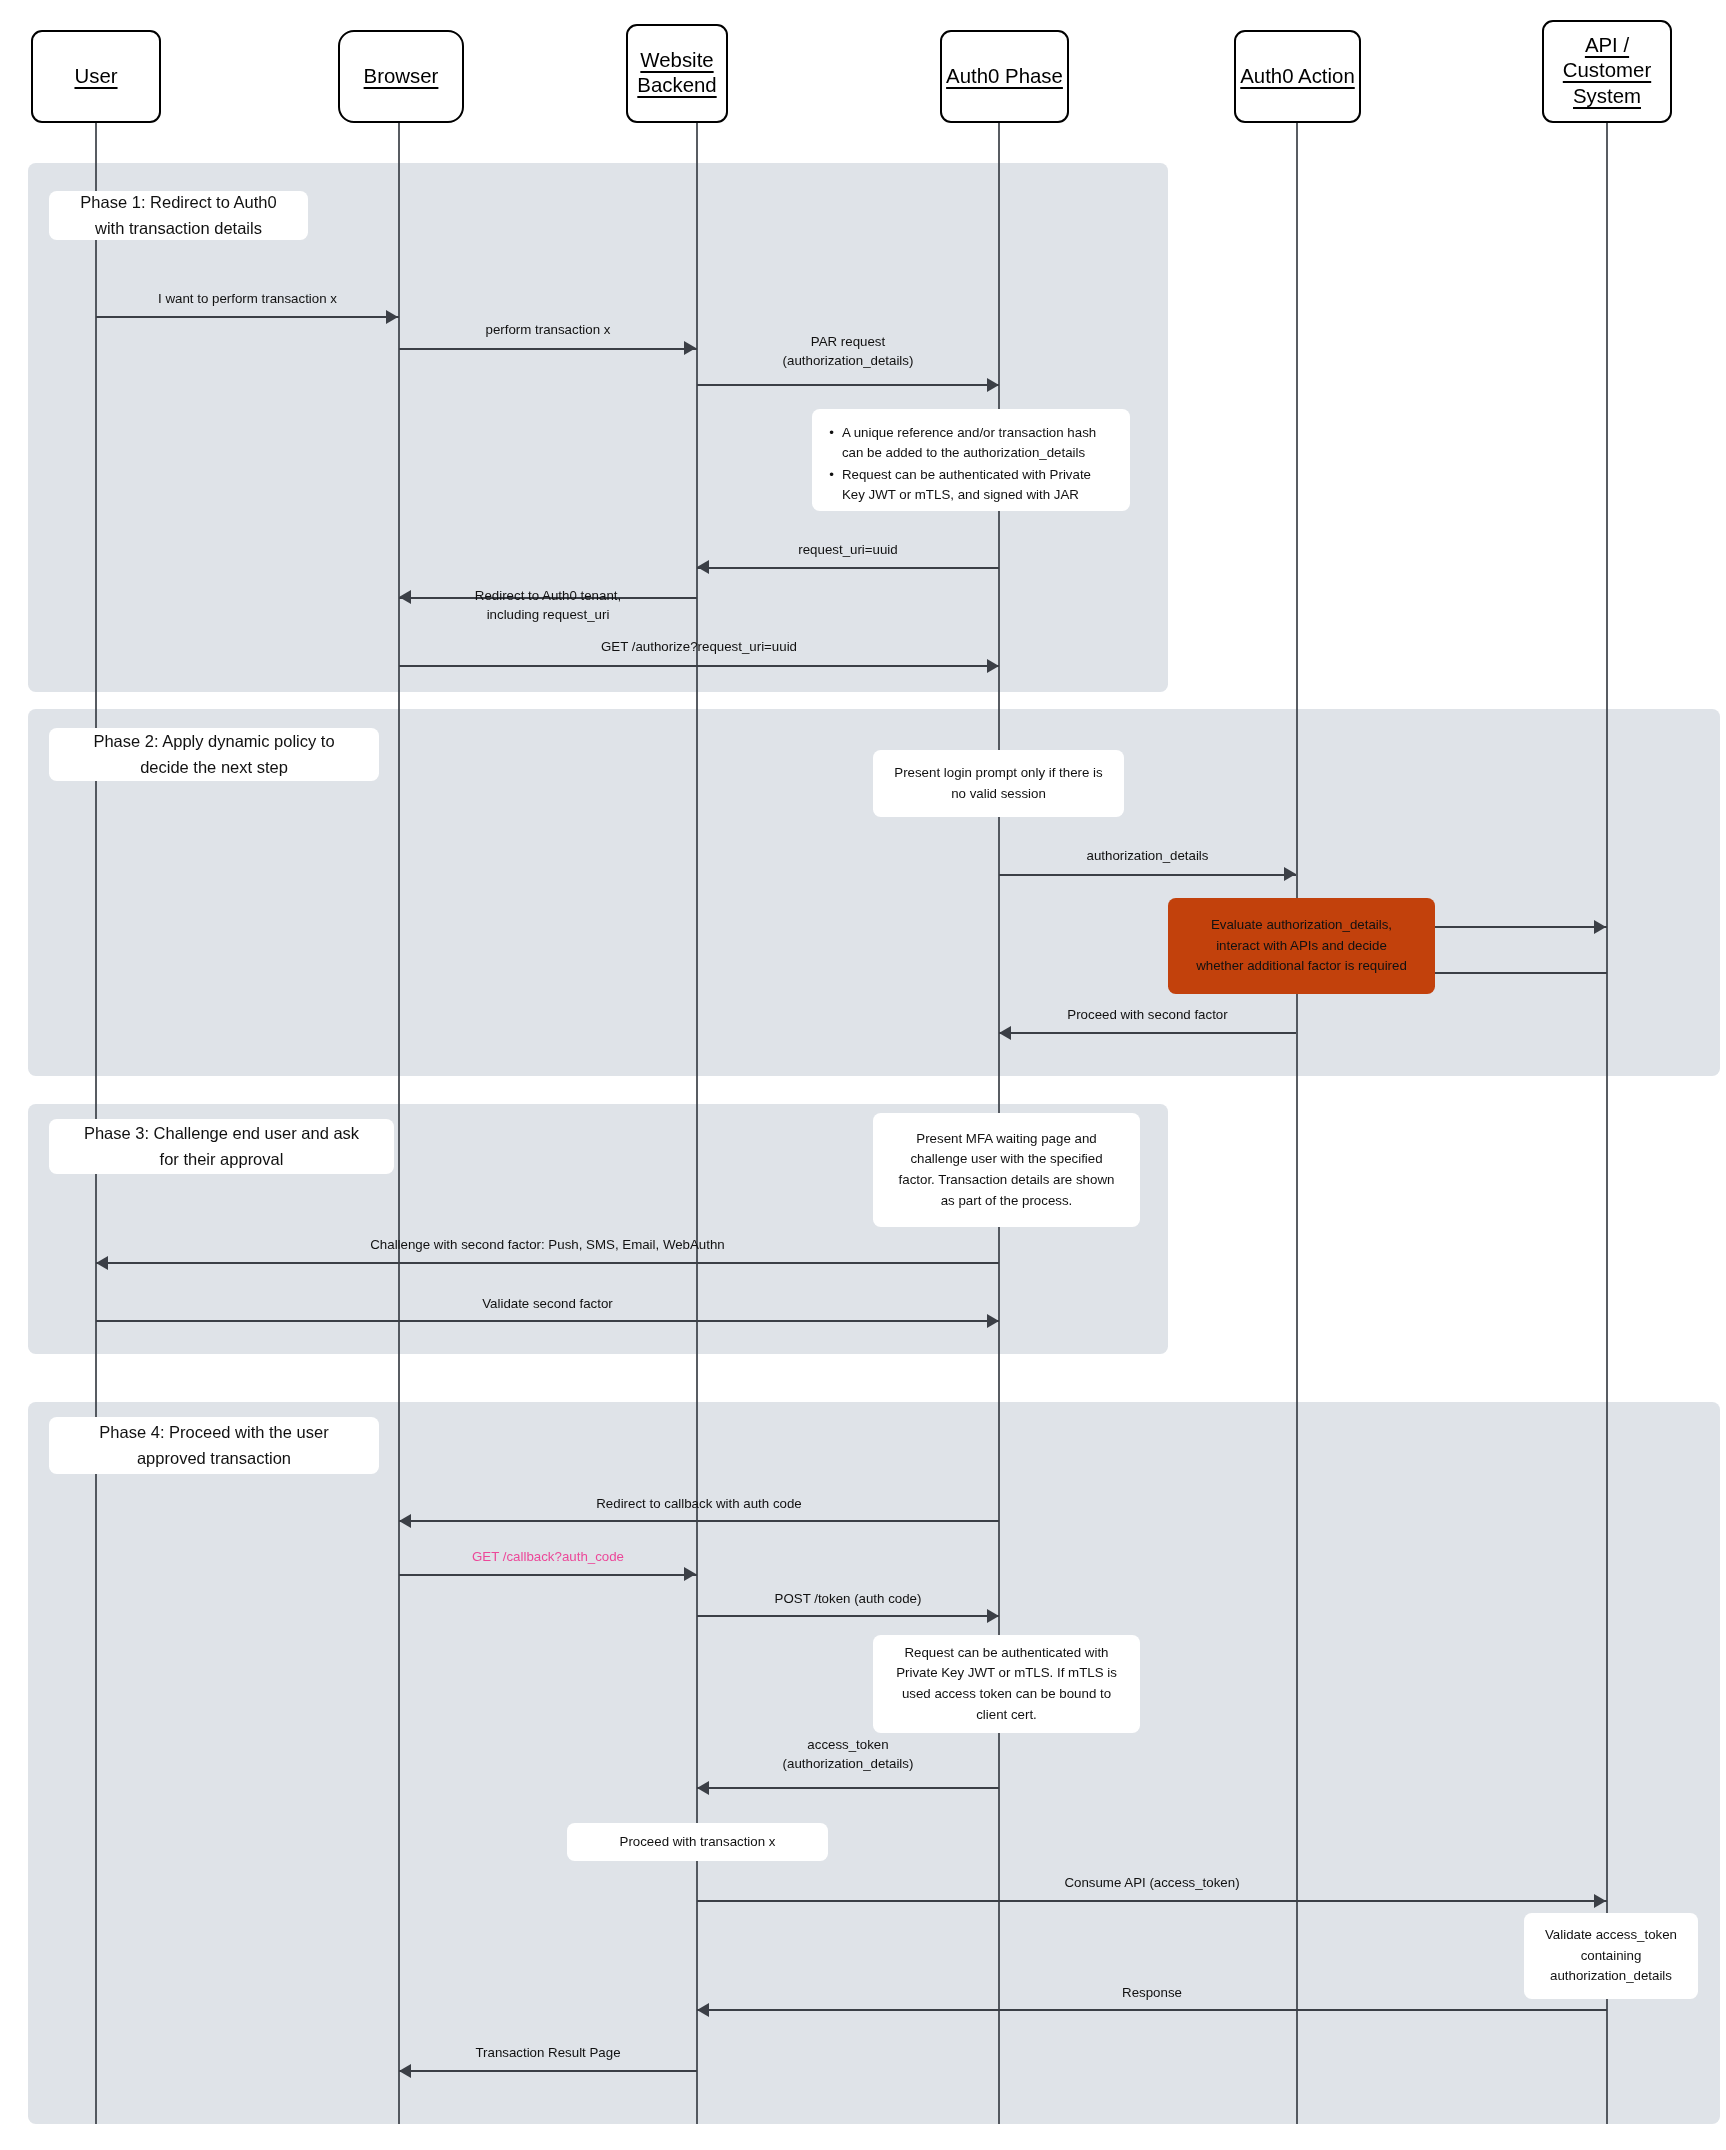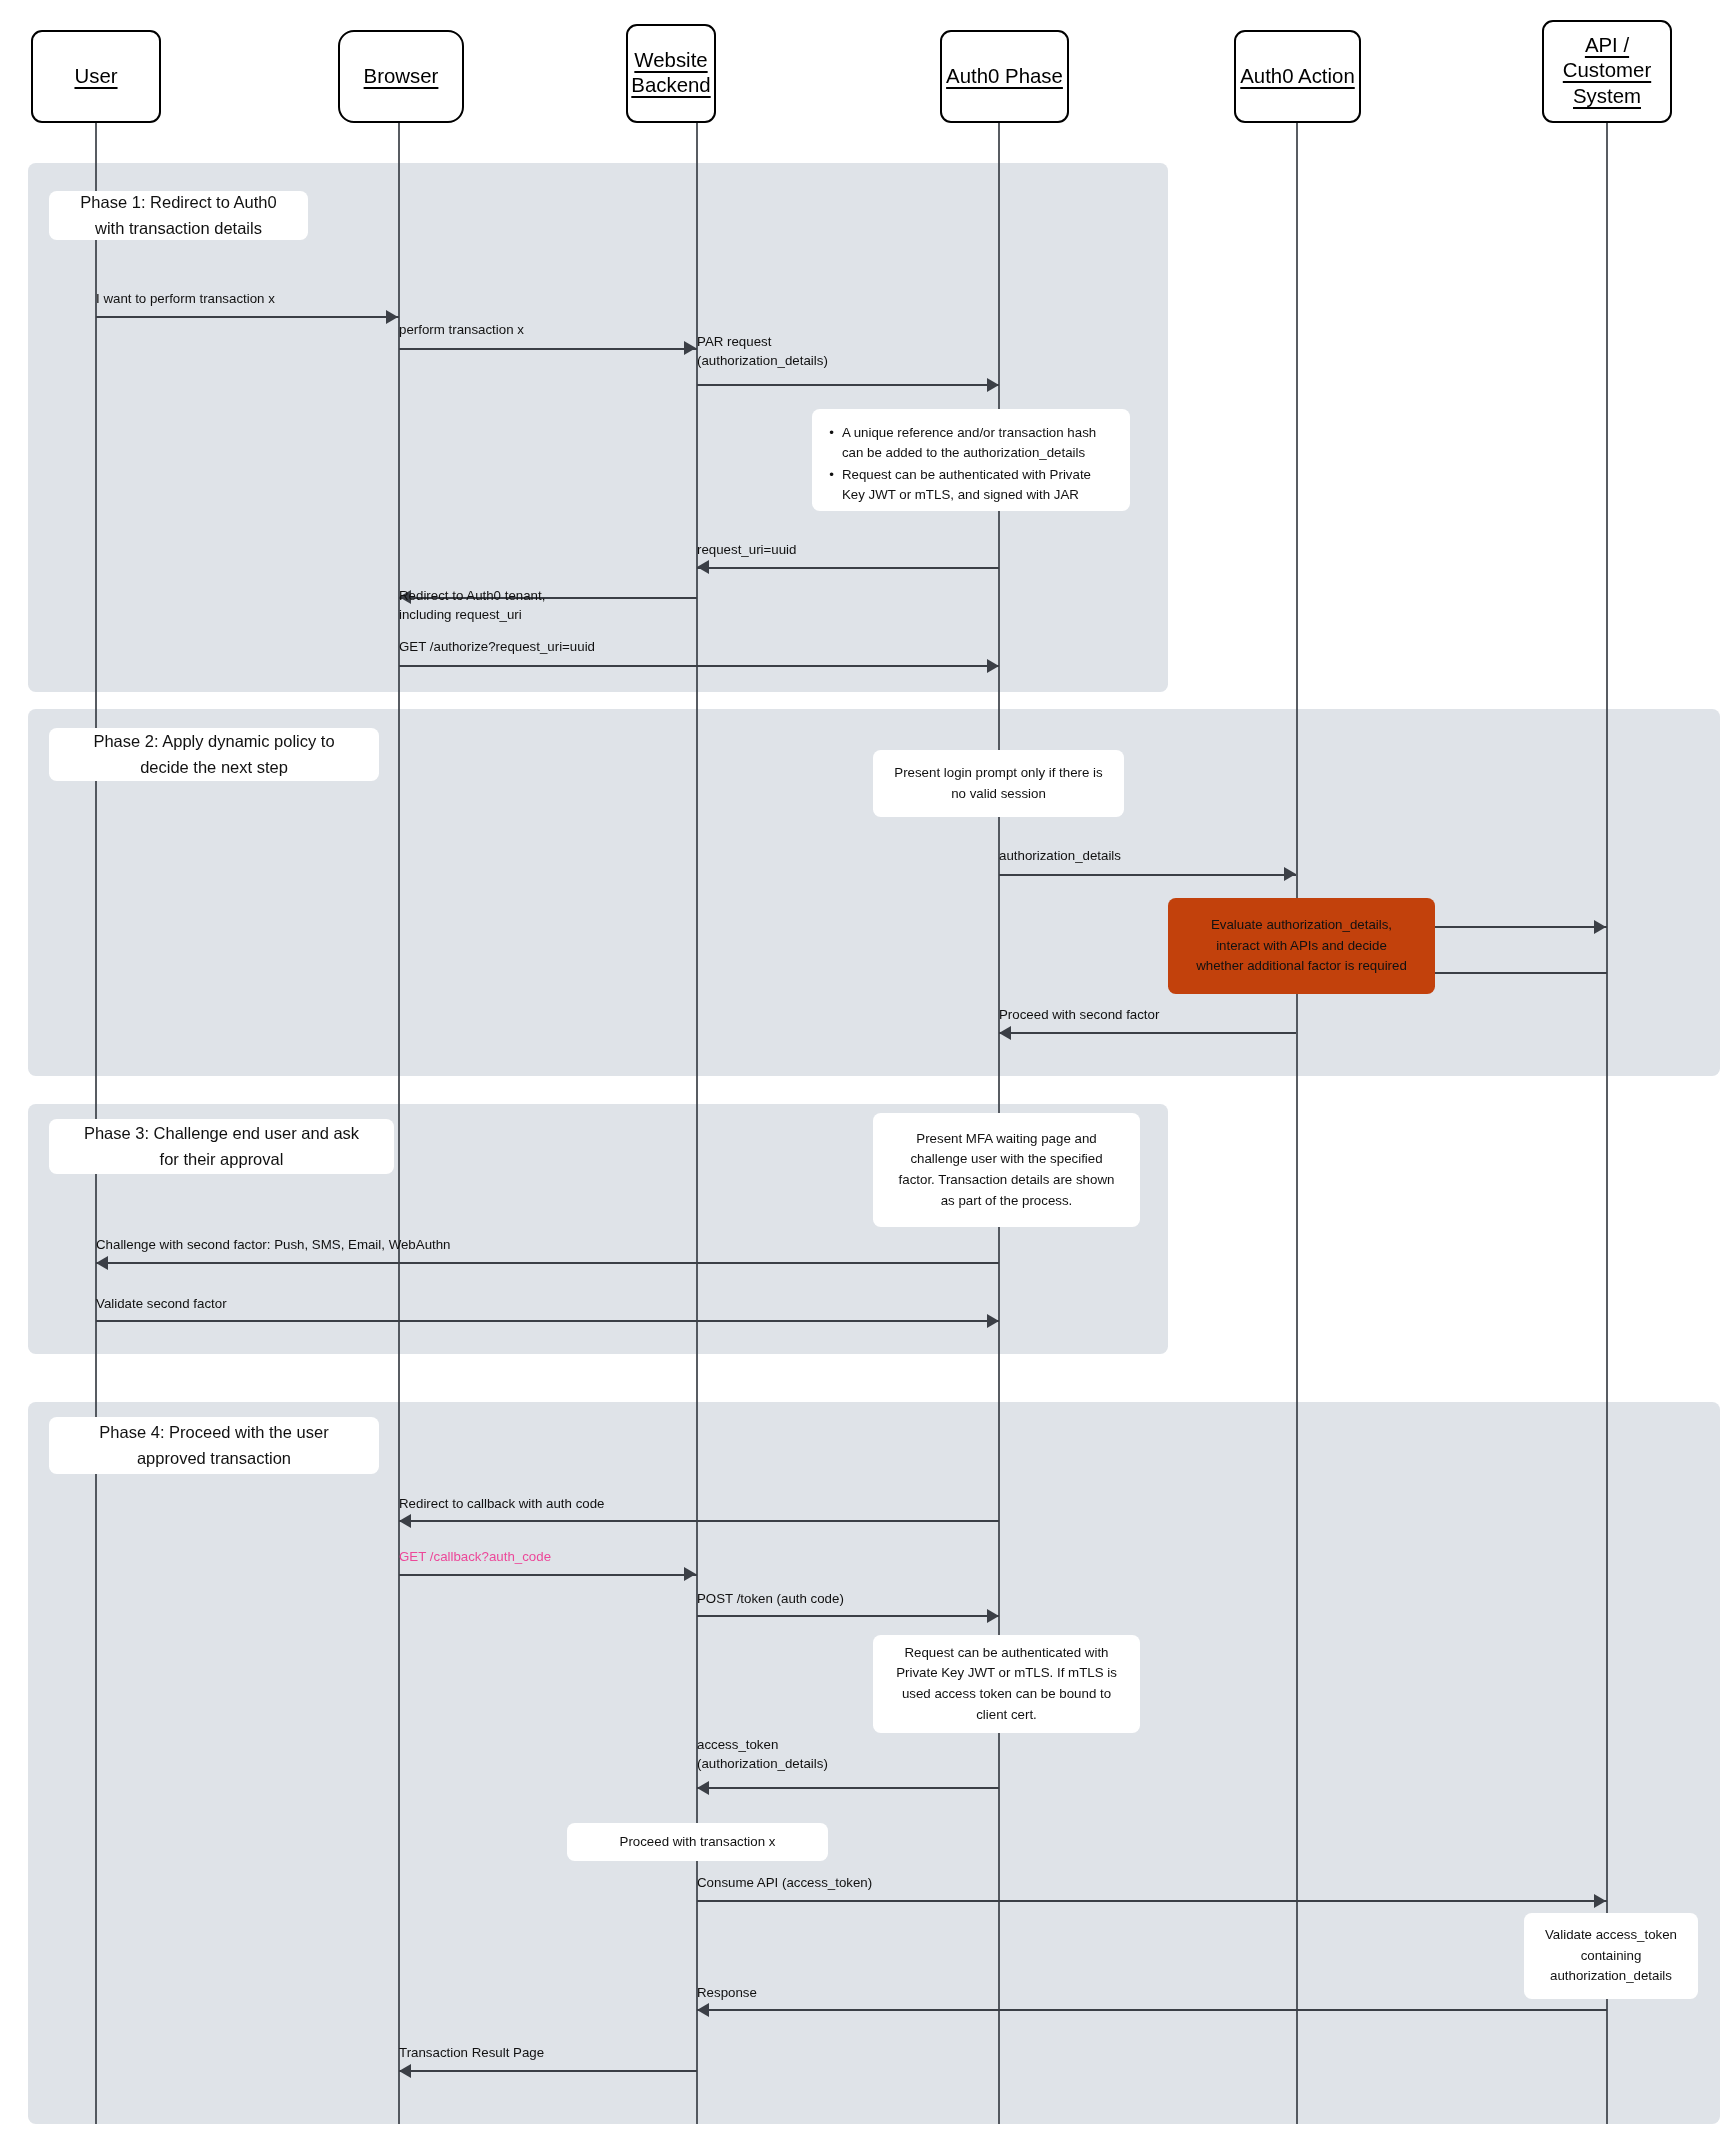--- a/index.html
+++ b/index.html
@@ -61,20 +61,21 @@
     width: 0; height: 0;
     border-top: 7px solid transparent;
     border-bottom: 7px solid transparent;
   }
   .arrowhead.right { border-left: 12.6px solid #3b3f46; }
   .arrowhead.left  { border-right: 12.6px solid #3b3f46; }
   .msglabel {
     position: absolute;
     font-size: 13.3px;
     color: #111;
+    text-align: center;
     line-height: 1.45;
     white-space: pre-line;
     pointer-events: none;
   }
   
   .note {
     position: absolute;
     box-sizing: border-box;
     background: #ffffff;
     border-radius: 7.8px;
@@ -121,21 +122,21 @@
     <div class="lifeline" style="left: 696px; top: 122px; height: 2002px; background: rgb(59, 63, 70);"></div>
     <div class="lifeline" style="left: 998px; top: 122px; height: 2002px; background: rgb(59, 63, 70);"></div>
     <div class="lifeline" style="left: 1296px; top: 122px; height: 2002px; background: rgb(59, 63, 70);"></div>
     <div class="lifeline" style="left: 1606px; top: 122px; height: 2002px; background: rgb(59, 63, 70);"></div>
     <div class="participant" style="left: 31px; top: 30px; width: 130px; height: 93px;">
       <div class="pline">User</div>
     </div>
     <div class="participant" style="left: 338px; top: 30px; width: 126px; height: 93px; border-radius: 16px;">
       <div class="pline">Browser</div>
     </div>
-    <div class="participant" style="left: 626px; top: 23.5px; width: 90px; height: 99px;">
+    <div class="participant" style="left: 626px; top: 23.5px; width: 102px; height: 99px;">
       <div class="pline">Website</div>
       <div class="pline">Backend</div>
     </div>
     <div class="participant" style="left: 940px; top: 30px; width: 129px; height: 93px;">
       <div class="pline">Auth0 Phase</div>
     </div>
     <div class="participant" style="left: 1234px; top: 30px; width: 127px; height: 93px;">
       <div class="pline">Auth0 Action</div>
     </div>
     <div class="participant" style="left: 1542px; top: 19.6px; width: 130px; height: 103px;">

